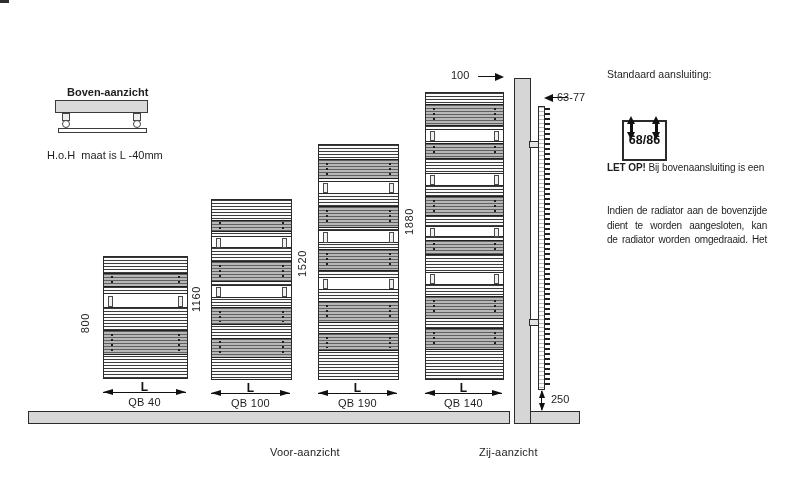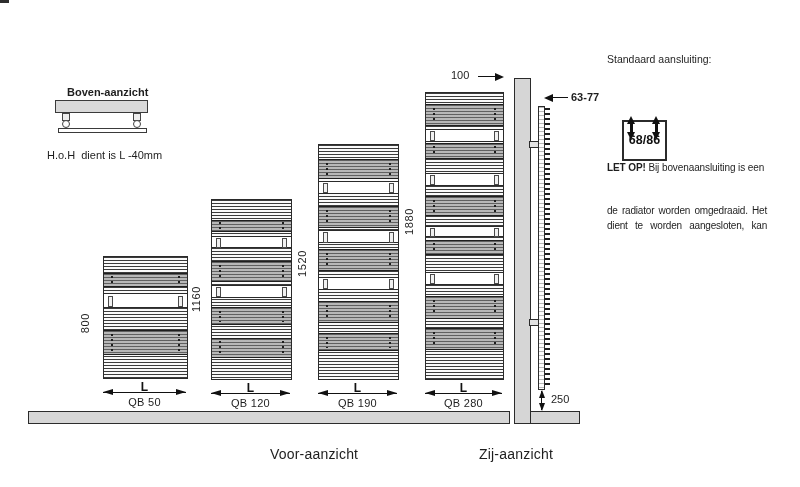--- a/index.html
+++ b/index.html
@@ -94,62 +94,62 @@
   
   .panel-heading { font-size:10.5px; white-space:nowrap; color:#1e1e1e; }
   .conn-box { position:absolute; width:45px; height:41px; border:2px solid #2b2b2b;
               box-sizing:border-box; background:#fff; text-align:center; line-height:37px;
               font-weight:bold; font-size:12.5px; color:#111; }
   .notice-line { font-size:10px; letter-spacing:-0.1px; white-space:nowrap; line-height:15px; color:#1e1e1e; }
   .desc { position:absolute; width:160px; }
   .desc-line { font-size:10px; letter-spacing:-0.2px; line-height:14.6px; color:#1e1e1e;
                text-align:justify; text-align-last:justify; }
   .desc-line.last { text-align-last:left; }
-  .caption { font-size:14px; color:#1e1e1e; letter-spacing:0.2px; }
+  .caption { font-size:11px; color:#1e1e1e; letter-spacing:0.2px; }
 </style>
 </head>
 <body>
 
 <div id="canvas">
 
   <div class="abs" style="left:0;top:0;width:9px;height:3px;background:#2e2e2e;"></div>
 
   <div class="abs txt" style="left:67px;top:86px;font-weight:bold;">Boven-aanzicht</div>
   <div class="tv-bar" style="left:55px;top:100px;width:93px;height:13px;"></div>
   <div class="tv-leg" style="left:62px;top:113px;width:8px;height:8px;"></div>
   <div class="tv-leg" style="left:133px;top:113px;width:8px;height:8px;"></div>
   <div class="tv-circ" style="left:62px;top:120px;width:8px;height:8px;"></div>
   <div class="tv-circ" style="left:133px;top:120px;width:8px;height:8px;"></div>
   <div class="tv-foot" style="left:58px;top:128px;width:89px;height:5px;"></div>
-  <div class="abs txt" style="left:47px;top:149px;white-space:pre;">H.o.H  dient is L -40mm</div>
+  <div class="abs txt" style="left:47px;top:149px;white-space:pre;">H.o.H  maat is L -40mm</div>
 
   <div class="rad-group" style="left:103px;top:256px;width:83px;">
     <div class="rad-body" style="height:121px;">
       <div class="band gray" style="top:13%;height:12%;"></div>
       <div class="band gap" style="top:30%;height:12.5%;"></div>
       <div class="band gray" style="top:60%;height:21%;"></div>
     </div>
     <div class="l-label" style="top:124px;">L</div>
     <div class="dim-h" style="top:136px;"></div>
-    <div class="model" style="top:140px;">QB 50</div>
+    <div class="model" style="top:140px;">QB 40</div>
   </div>
   <div class="vlabel" style="left:79px;top:313px;">800</div>
 
   <div class="rad-group" style="left:211px;top:199px;width:79px;">
     <div class="rad-body" style="height:179px;">
       <div class="band gray" style="top:11%;height:7%;"></div>
       <div class="band gap" style="top:20%;height:7%;"></div>
       <div class="band gray" style="top:34%;height:12%;"></div>
       <div class="band gap" style="top:47.5%;height:7%;"></div>
       <div class="band gray" style="top:60%;height:10%;"></div>
       <div class="band gray" style="top:77%;height:11%;"></div>
     </div>
     <div class="l-label" style="top:182px;">L</div>
     <div class="dim-h" style="top:194px;"></div>
-    <div class="model" style="top:198px;">QB 120</div>
+    <div class="model" style="top:198px;">QB 100</div>
   </div>
   <div class="vlabel" style="left:190px;top:286px;">1160</div>
 
   <div class="rad-group" style="left:318px;top:144px;width:79px;">
     <div class="rad-body" style="height:234px;">
       <div class="band gray" style="top:6%;height:8.5%;"></div>
       <div class="band gap" style="top:15.5%;height:5.5%;"></div>
       <div class="band gray" style="top:26%;height:9.5%;"></div>
       <div class="band gap" style="top:36.5%;height:5.5%;"></div>
       <div class="band gray" style="top:44.5%;height:9.5%;"></div>
@@ -171,54 +171,55 @@
       <div class="band gap" style="top:28%;height:4.5%;"></div>
       <div class="band gray" style="top:36%;height:7%;"></div>
       <div class="band gap" style="top:46.5%;height:4%;"></div>
       <div class="band gray" style="top:51.5%;height:5%;"></div>
       <div class="band gap" style="top:62.5%;height:4.5%;"></div>
       <div class="band gray" style="top:71%;height:8%;"></div>
       <div class="band gray" style="top:82%;height:8%;"></div>
     </div>
     <div class="l-label" style="top:289px;">L</div>
     <div class="dim-h" style="top:301px;"></div>
-    <div class="model" style="top:305px;">QB 280</div>
+    <div class="model" style="top:305px;">QB 140</div>
   </div>
   <div class="vlabel" style="left:403px;top:208px;">1880</div>
 
   <div class="slab" style="left:28px;top:411px;width:482px;height:13px;"></div>
   <div class="slab" style="left:514px;top:411px;width:66px;height:13px;"></div>
   <div class="slab wall" style="left:514px;top:78px;width:17px;height:345px;"></div>
 
   <div class="profile" style="left:538px;top:106px;height:282px;"></div>
   <div class="ticks" style="left:545px;top:108px;height:278px;"></div>
   <div class="bracket" style="left:529px;top:141px;width:10px;height:7px;"></div>
   <div class="bracket" style="left:529px;top:319px;width:10px;height:7px;"></div>
 
   <div class="abs txt" style="left:451px;top:69px;">100</div>
   <div class="sline head-right" style="left:478px;top:76px;width:17px;"></div>
 
   <div class="sline head-left" style="left:553px;top:97px;width:15px;"></div>
-  <div class="abs txt" style="left:571px;top:91px;font-weight:bold;">63-77</div>
+  <div class="abs txt" style="left:557px;top:91px;">63-77</div>
 
   <div class="dim-v" style="left:541px;top:391px;height:19px;"></div>
   <div class="abs txt" style="left:551px;top:393px;">250</div>
 
   <div class="abs caption" style="left:270px;top:446px;">Voor-aanzicht</div>
   <div class="abs caption" style="left:479px;top:446px;">Zij-aanzicht</div>
 
-  <div class="abs panel-heading" style="left:607px;top:53px;">Standaard aansluiting:</div>
+  <div class="abs panel-heading" style="left:607px;top:68px;">Standaard aansluiting:</div>
   <div class="conn-box" style="left:622px;top:74px;margin-top:46px;">68/86</div>
   <div class="conn-arrow" style="left:630px;top:124px;height:8px;"></div>
   <div class="conn-arrow" style="left:655px;top:124px;height:8px;"></div>
 
   <div class="abs" style="left:607px;top:160px;">
     <div class="notice-line">
       <span style="font-weight:bold;">LET OP!</span><span> Bij bovenaansluiting is een</span>
     </div>
   </div>
 
   <div class="desc" style="left:607px;top:204px;">
+    <div class="desc-line">Indien de radiator aan de bovenzijde</div>
+    <div class="desc-line">dient  te  worden  aangesloten,  kan</div>
     <div class="desc-line">de radiator worden omgedraaid. Het</div>
-    <div class="desc-line">dient  te  worden  aangesloten,  kan</div>
   </div>
 
 </div>
 
 </body></html>

